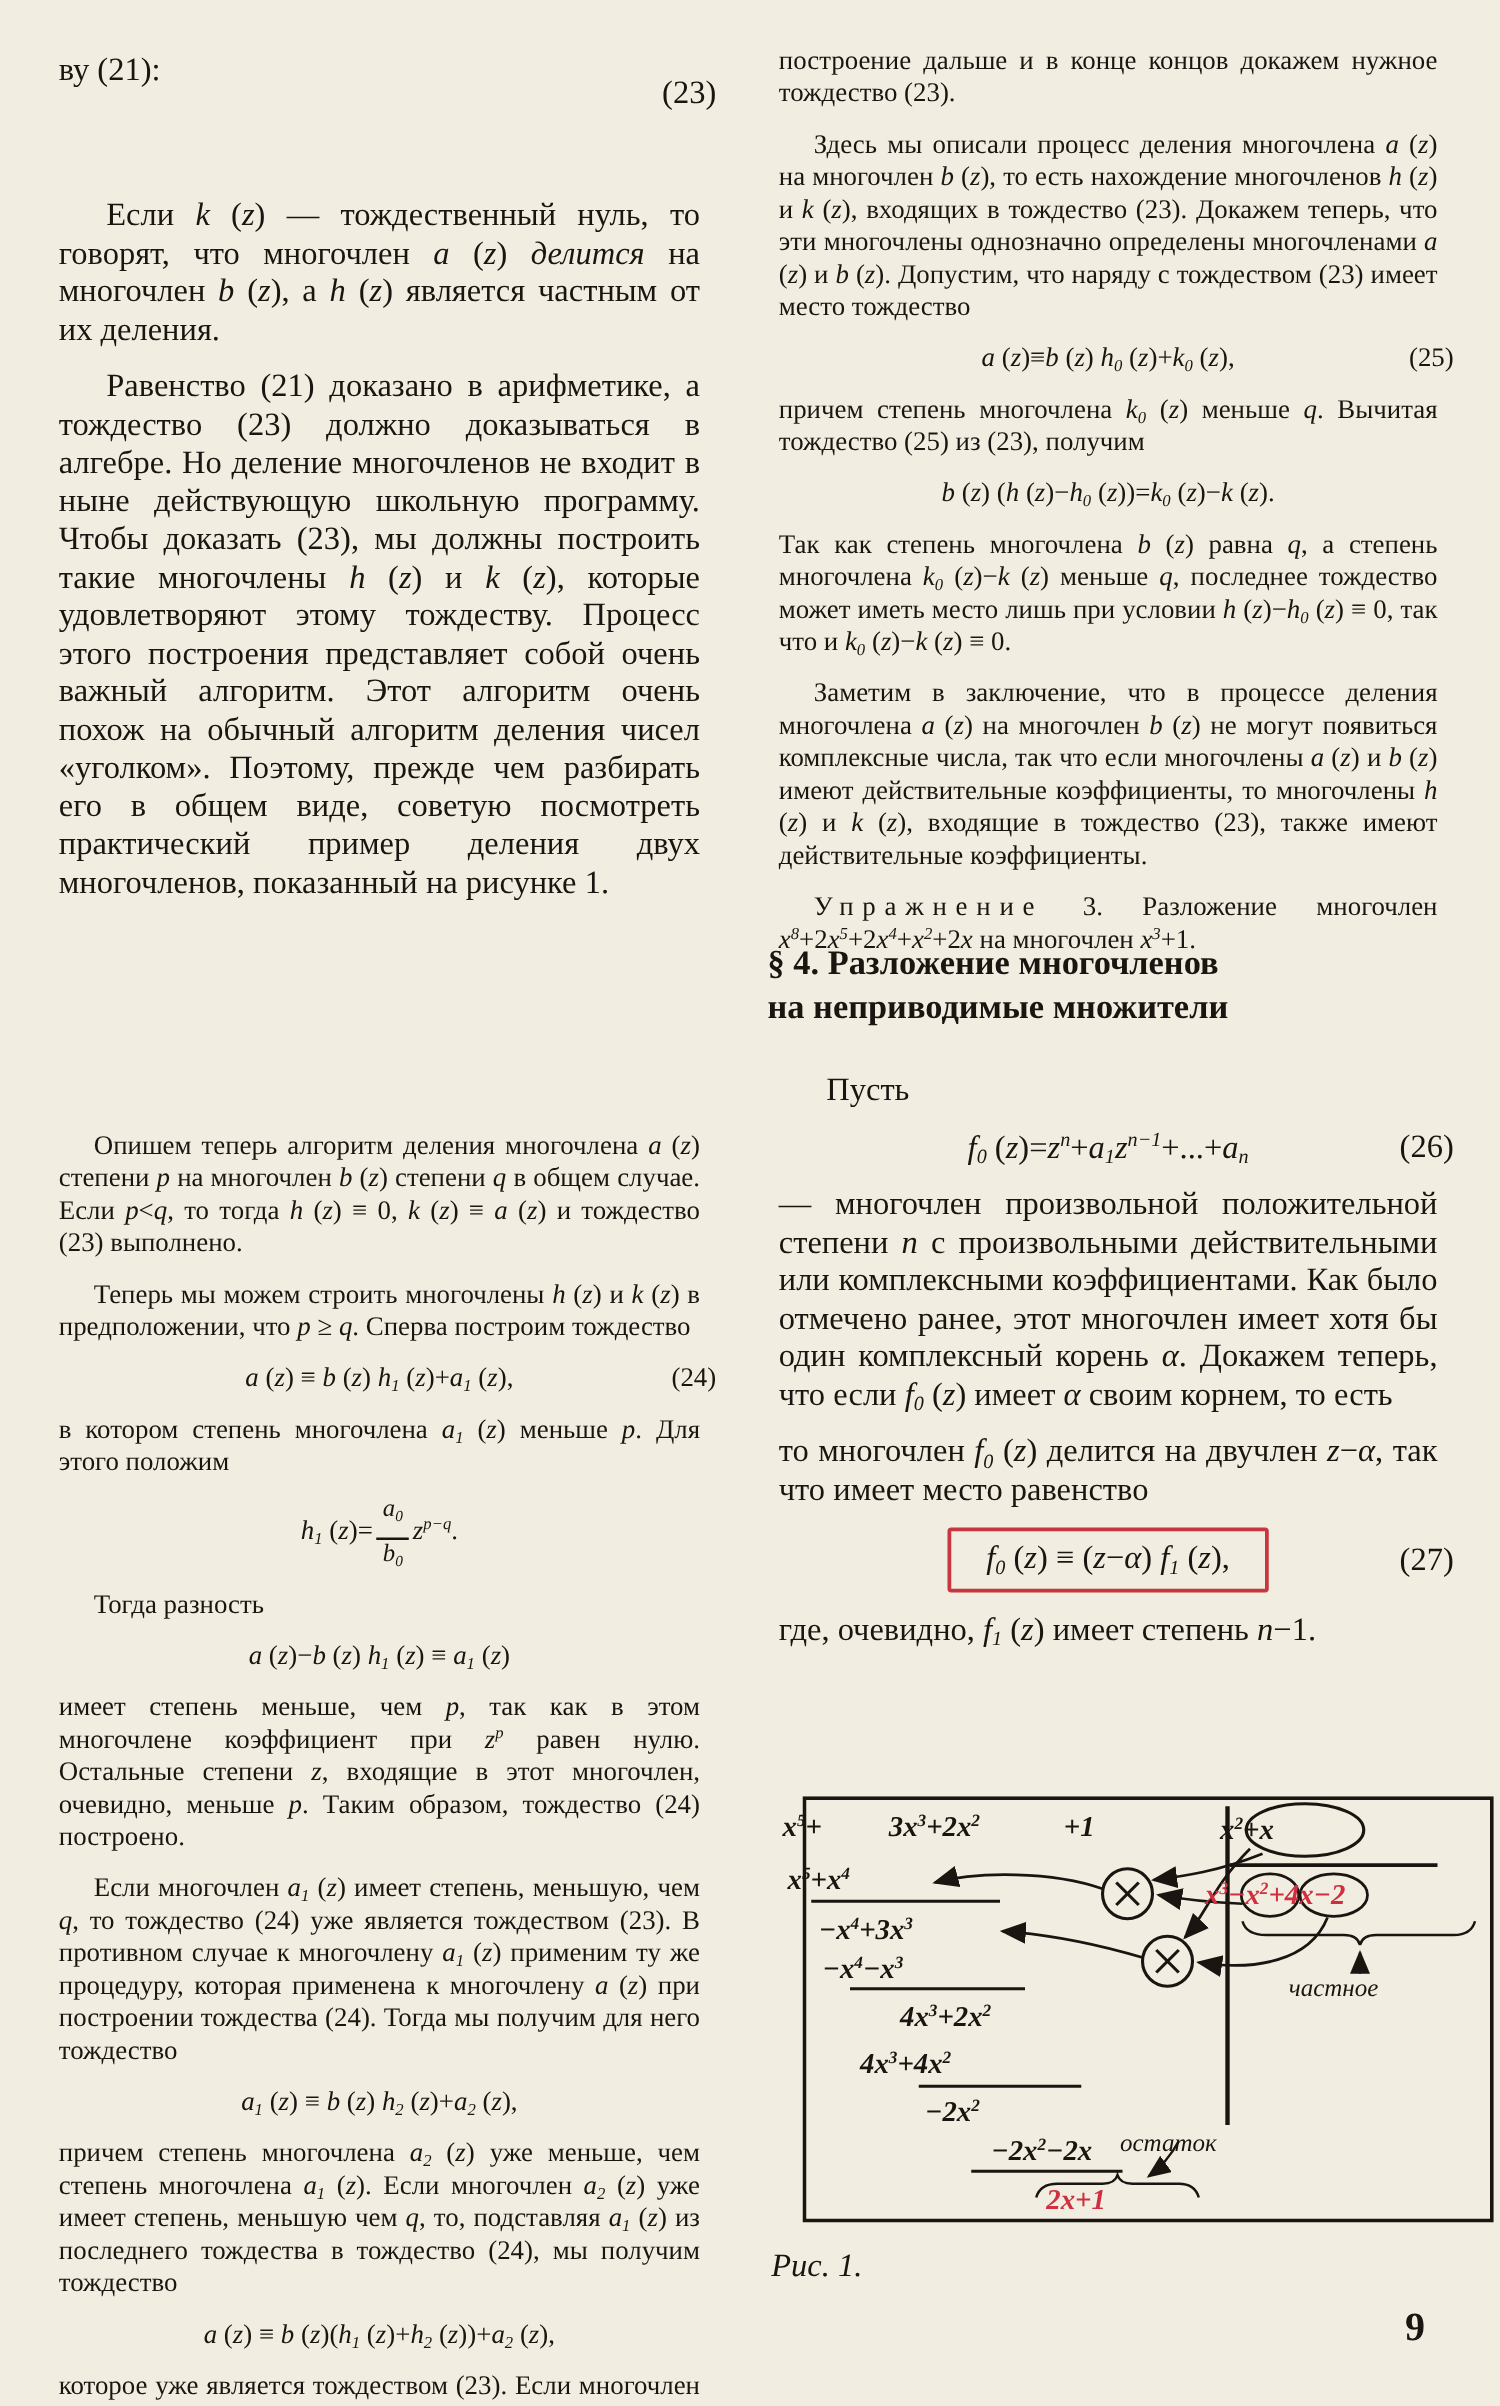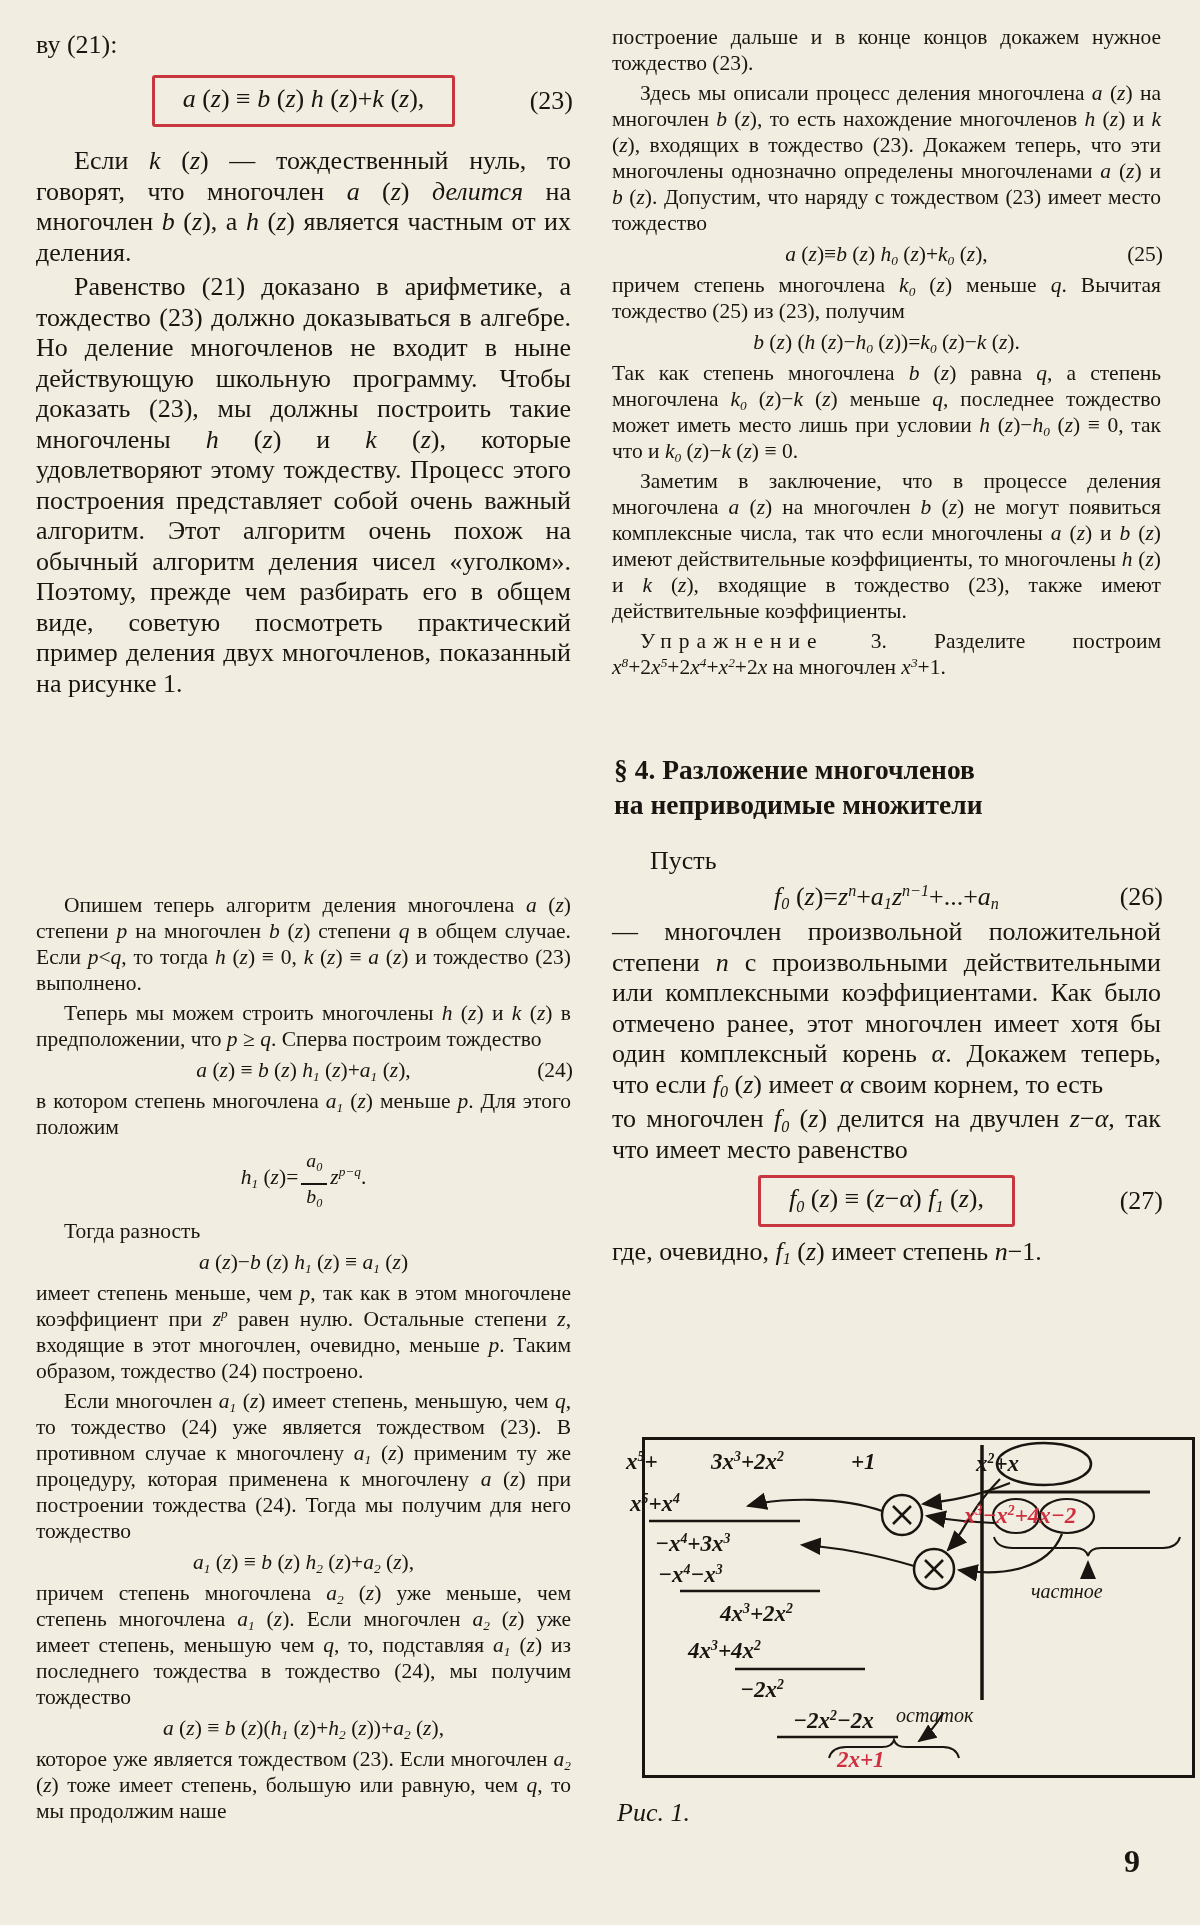--- a/index.html
+++ b/index.html
@@ -5,21 +5,21 @@
   :root{
     --paper:#f2ede1; --ink:#1a1510; --red:#c8363f; --figred:#cf2f3e;
   }
   html,body{margin:0;padding:0;background:#d8d2c4;}
   .page{
     position:relative; width:1200px; height:1925px; background:var(--paper);
     font-family:"Liberation Serif", serif; color:var(--ink); overflow:hidden;
     box-shadow:0 0 8px rgba(0,0,0,.3);
   }
   .abs{position:absolute;}
-  p{margin:4px;}
+  p{margin:15px;}
   .t-lg{font-size:26px; line-height:30.5px; text-align:justify;}
   .t-sm{font-size:21.5px; line-height:26px; text-align:justify;}
   .ind{text-indent:38px;}
   .ind-sm{text-indent:28px;}
   i{font-style:italic;}
   sup,sub{font-size:62%; line-height:0; font-style:italic;}
   sup{vertical-align:baseline; position:relative; top:-0.55em;}
   sub{vertical-align:baseline; position:relative; top:0.3em;}
   .eqrow{position:relative; text-align:center; margin:5px 0;}
   .eqrow .eqlabel{position:absolute; right:2px; top:50%; transform:translateY(-50%); font-style:normal;}
@@ -42,21 +42,20 @@
 </head>
 <body>
 
 <div class="page">
 
   <div class="abs t-lg" style="left:32px; top:26px; width:543px;">
     <p>ву (21):</p>
   </div>
 
   <div class="abs t-lg eqrow" style="left:32px; top:70px; width:543px;">
-    <span class="redbox m"><i>a</i> (<i>z</i>) ≡ <i>b</i> (<i>z</i>) <i>h</i> (<i>z</i>)+<i>k</i> (<i>z</i>),</span>
     <span class="eqlabel">(23)</span>
   </div>
 
   <div class="abs t-lg" style="left:32px; top:142px; width:543px;">
     <p class="ind">Если <i>k</i> (<i>z</i>) — тождественный нуль, то говорят, что многочлен <i>a</i> (<i>z</i>) <i>делится</i> на многочлен <i>b</i> (<i>z</i>), а <i>h</i> (<i>z</i>) является частным от их деления.</p>
     <p class="ind">Равенство (21) доказано в арифметике, а тождество (23) должно доказываться в алгебре. Но деление многочленов не входит в ныне действующую школьную программу. Чтобы доказать (23), мы должны построить такие многочлены <i>h</i> (<i>z</i>) и <i>k</i> (<i>z</i>), которые удовлетворяют этому тождеству. Процесс этого построения представляет собой очень важный алгоритм. Этот алгоритм очень похож на обычный алгоритм деления чисел «уголком». Поэтому, прежде чем разбирать его в общем виде, советую посмотреть практический пример деления двух многочленов, показанный на рисунке 1.</p>
   </div>
 
   <div class="abs t-sm" style="left:32px; top:888px; width:543px;">
     <p class="ind-sm">Опишем теперь алгоритм деления многочлена <i>a</i> (<i>z</i>) степени <i>p</i> на многочлен <i>b</i> (<i>z</i>) степени <i>q</i> в общем случае. Если <i>p</i>&lt;<i>q</i>, то тогда <i>h</i> (<i>z</i>) ≡ 0, <i>k</i> (<i>z</i>) ≡ <i>a</i> (<i>z</i>) и тождество (23) выполнено.</p>
@@ -94,21 +93,21 @@
     </div>
     <p>причем степень многочлена <i>k</i><sub>0</sub> (<i>z</i>) меньше <i>q</i>. Вычитая тождество (25) из (23), получим</p>
     <div class="eqrow">
       <span class="m"><i>b</i> (<i>z</i>) (<i>h</i> (<i>z</i>)−<i>h</i><sub>0</sub> (<i>z</i>))=<i>k</i><sub>0</sub> (<i>z</i>)−<i>k</i> (<i>z</i>).</span>
     </div>
     <p>Так как степень многочлена <i>b</i> (<i>z</i>) равна <i>q</i>, а степень многочлена <i>k</i><sub>0</sub> (<i>z</i>)−<i>k</i> (<i>z</i>) меньше <i>q</i>, последнее тождество может иметь место лишь при условии <i>h</i> (<i>z</i>)−<i>h</i><sub>0</sub> (<i>z</i>) ≡ 0, так что и <i>k</i><sub>0</sub> (<i>z</i>)−<i>k</i> (<i>z</i>) ≡ 0.</p>
     <p class="ind-sm">Заметим в заключение, что в процессе деления многочлена <i>a</i> (<i>z</i>) на многочлен <i>b</i> (<i>z</i>) не могут появиться комплексные числа, так что если многочлены <i>a</i> (<i>z</i>) и <i>b</i> (<i>z</i>) имеют действительные коэффициенты, то многочлены <i>h</i> (<i>z</i>) и <i>k</i> (<i>z</i>), входящие в тождество (23), также имеют действительные коэффициенты.</p>
     <p class="ind-sm">
       <span class="exletter">Упражнение</span>
       <span>3.</span>
-      <span>Разделите построим</span>
+      <span>Разложение многочлен</span>
       <span class="m"><i>x</i><sup>8</sup>+2<i>x</i><sup>5</sup>+2<i>x</i><sup>4</sup>+<i>x</i><sup>2</sup>+2<i>x</i></span>
       <span>на многочлен</span>
       <span class="m"><i>x</i><sup>3</sup>+1.</span>
     </p>
   </div>
 
   <div class="abs heading" style="left:584px; top:752px; width:557px;">
     <div>§ 4. Разложение многочленов</div>
     <div>на неприводимые множители</div>
   </div>

